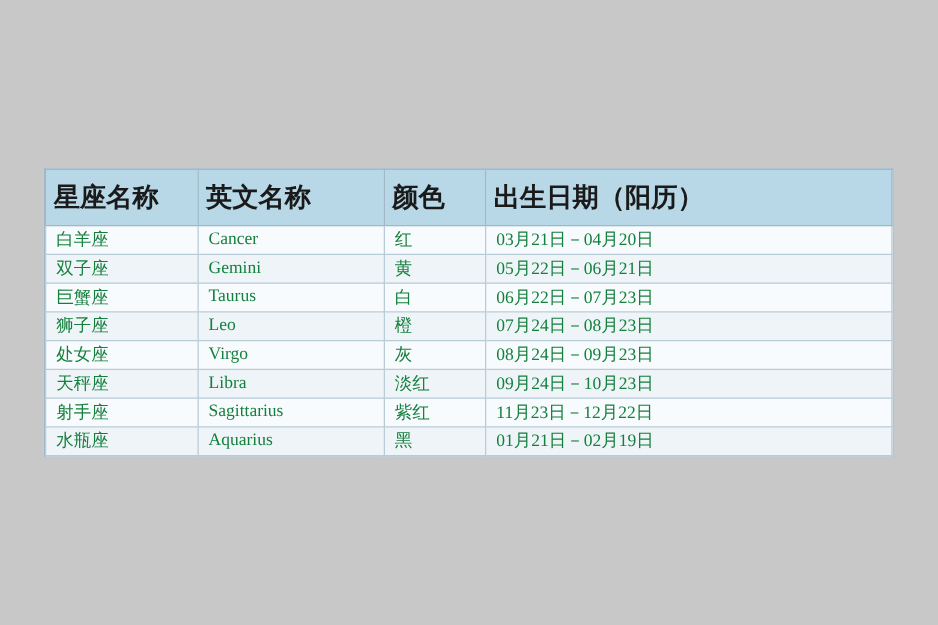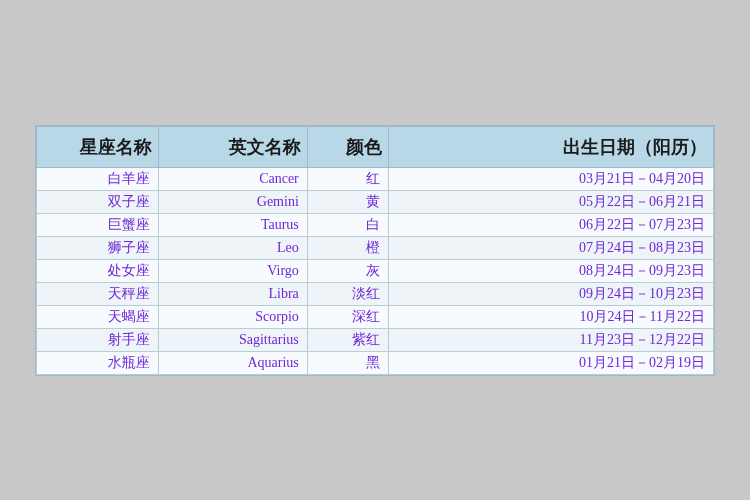--- a/index.html
+++ b/index.html
@@ -26,40 +26,40 @@
 
     table {
       width: 100%;
       border-collapse: collapse;
     }
 
     thead tr th {
       background-color: #b8d8e8;
       color: #1a1a1a;
       font-weight: bold;
-      font-size: 18px;
+      font-size: 21px;
       padding: 8px 6px;
-      text-align: right;
+      text-align: left;
       border: 1px solid #a0b8c8;
     }
 
     tbody tr {
       background-color: #f8fbfd;
     }
 
     tbody tr:nth-child(even) {
       background-color: #eef4f8;
     }
 
     tbody tr td {
       font-size: 14px;
       padding: 2px 8px;
-      text-align: right;
+      text-align: left;
       border: 1px solid #b8ccd8;
-      color: #6d28d9;
+      color: #15803d;
     }
 
     .col-chinese { width: 18%; }
     .col-english { width: 22%; }
     .col-color   { width: 12%; }
     .col-date    { width: 48%; }
   </style>
 </head>
 <body>
 
@@ -104,26 +104,20 @@
           <td>灰</td>
           <td>08月24日－09月23日</td>
         </tr>
         <tr>
           <td>天秤座</td>
           <td>Libra</td>
           <td>淡红</td>
           <td>09月24日－10月23日</td>
         </tr>
         <tr>
-          <td>天蝎座</td>
-          <td>Scorpio</td>
-          <td>深红</td>
-          <td>10月24日－11月22日</td>
-        </tr>
-        <tr>
           <td>射手座</td>
           <td>Sagittarius</td>
           <td>紫红</td>
           <td>11月23日－12月22日</td>
         </tr>
         <tr>
           <td>水瓶座</td>
           <td>Aquarius</td>
           <td>黑</td>
           <td>01月21日－02月19日</td>

